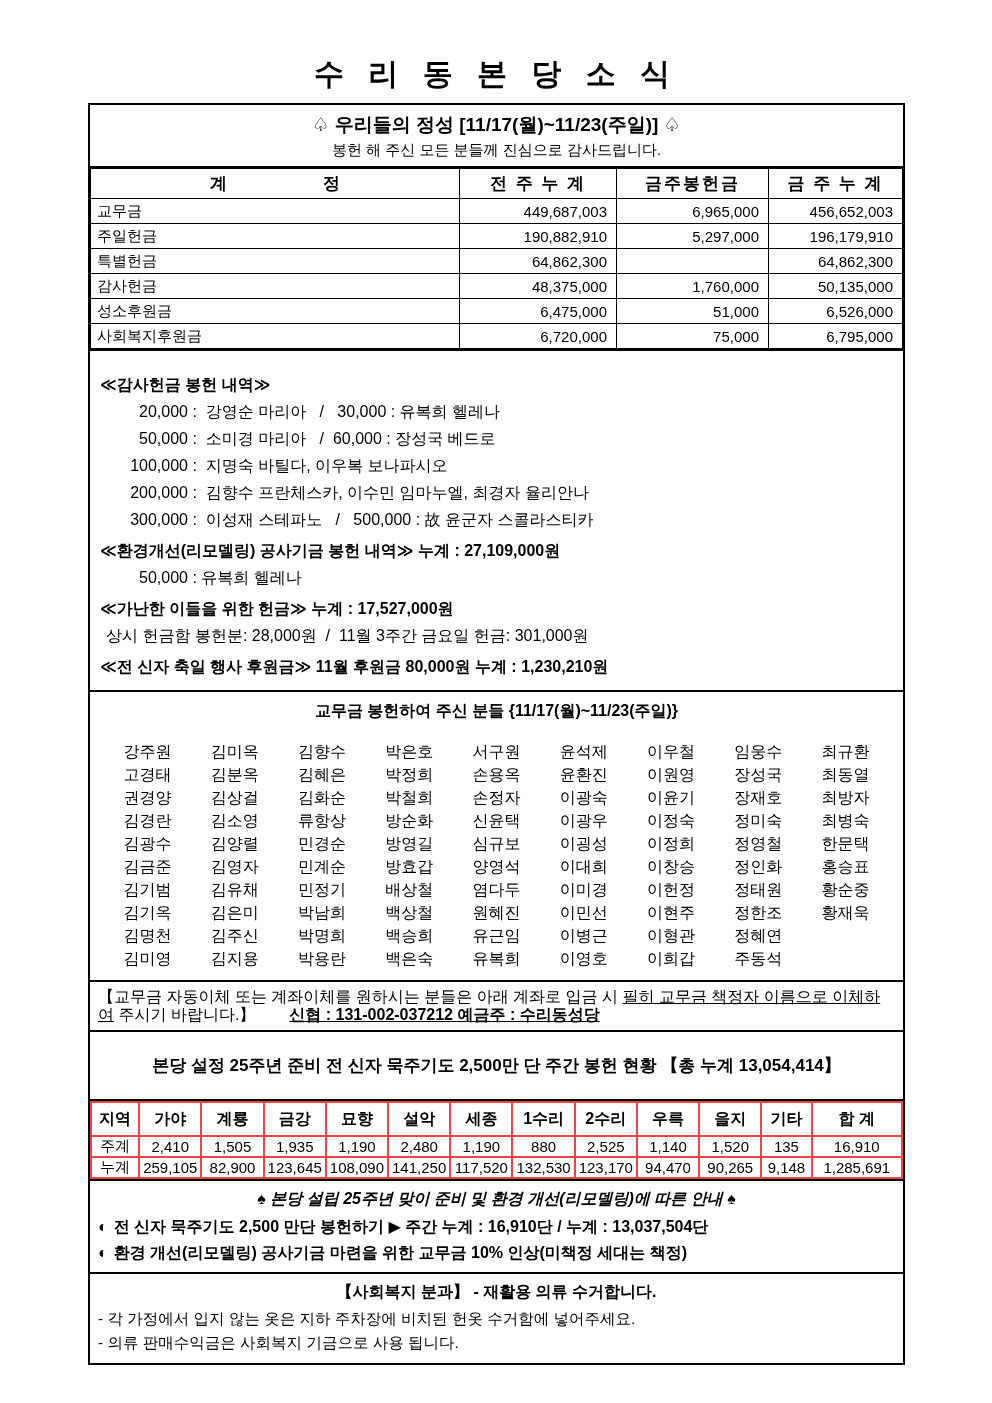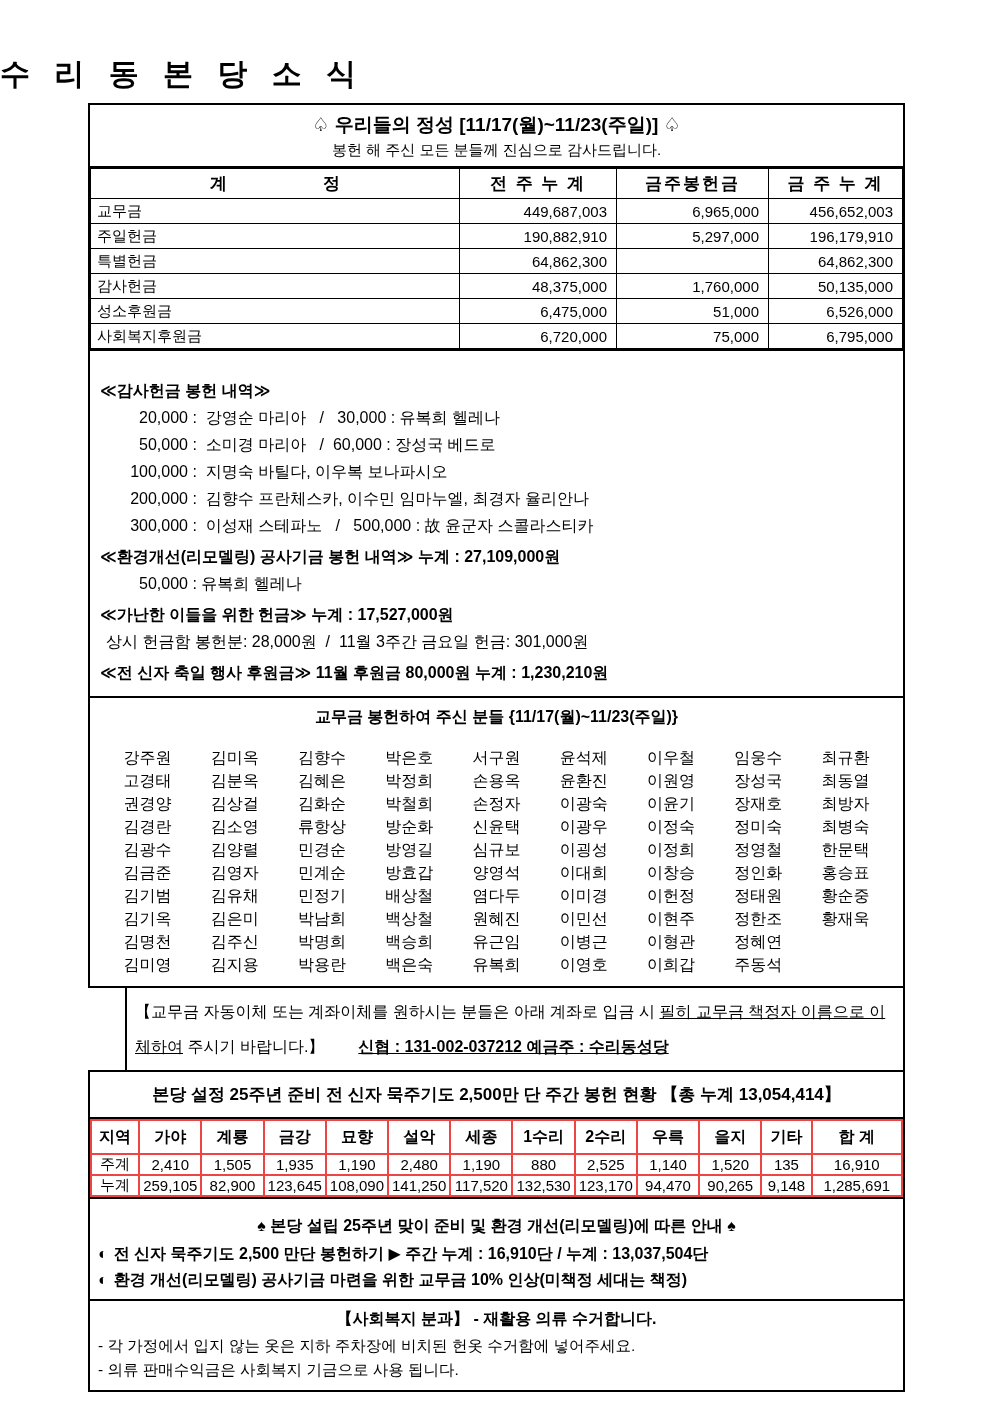--- a/index.html
+++ b/index.html
@@ -1,18 +1,18 @@
 <!DOCTYPE html>
 <html><head>
 <meta charset="utf-8">
 <style>
   html,body{margin:0;padding:0;background:#fff;}
   .page{position:relative;width:992px;height:1403px;background:#ffffff;color:#000;
         font-family:"Liberation Sans","DejaVu Sans",sans-serif;overflow:hidden;}
-  .doc-title{position:absolute;top:54px;left:0;right:0;
+  .doc-title{position:absolute;top:54px;left:0;right:0;text-align:center;
              font-size:30px;font-weight:bold;letter-spacing:8px;color:#000;}
   .content{position:absolute;top:103px;left:88px;width:817px;}
   .section{border:2px solid #000;margin-top:-2px;box-sizing:border-box;background:#fff;}
   .section:first-child{margin-top:0;}
 
   
   .offer-head{text-align:center;padding:7px 4px 6px 4px;}
   .offer-head .line1{font-size:19px;font-weight:bold;}
   .offer-head .line2{font-size:15px;margin-top:3px;}
   .spade{font-weight:bold;}
@@ -25,55 +25,55 @@
   .col-name{width:369px;}
   .col-prev{width:157px;}
   .col-week{width:152px;}
   .acct-head{display:flex;justify-content:space-around;padding:0 70px;}
   .cell-name{text-align:left;padding-left:6px;}
   .cell-num{text-align:right;padding-right:9px;}
   .sp2{letter-spacing:2px;}
 
   
   .detail{padding:8px 10px 10px 10px;font-size:16px;}
-  .det-title{font-weight:bold;font-size:16px;margin:22px 0 2px 0;}
+  .det-title{font-weight:bold;font-size:16px;margin:16px 0 2px 0;}
   .det-line{line-height:27px;white-space:pre-wrap;}
   .amt{display:inline-block;width:88px;text-align:right;}
   .boldnum{font-weight:bold;}
   .mt8{margin-top:8px;}
 
   
   .names{padding:6px 14px 10px 14px;}
   .names-title{text-align:center;font-weight:bold;font-size:16px;margin:3px 0 18px 0;}
   .names-row{display:grid;grid-template-columns:repeat(9,1fr);line-height:23px;
              font-size:16px;text-align:center;}
 
   
-  .notice{padding:6px 8px;font-size:16px;line-height:35px;margin-left:37px;}
+  .notice{padding:6px 8px;font-size:16px;line-height:18px;}
   .ul{text-decoration:underline;}
   .acct{font-weight:bold;margin-left:34px;}
 
   
-  .banner{text-align:center;font-size:17px;font-weight:bold;padding:11px 4px;}
+  .banner{text-align:center;font-size:17px;font-weight:bold;padding:22px 4px;}
 
   
   .region-table{width:100%;border-collapse:collapse;table-layout:fixed;}
   .region-table th,.region-table td{border:2px solid #ef4444;text-align:center;
       font-size:15px;box-sizing:border-box;overflow:hidden;padding:0 1px;}
   .region-table th{height:34px;font-weight:bold;font-size:16px;}
   .region-table td{height:20px;font-weight:normal;}
   .rt-corner{width:48px;}
   .rt-col{width:62px;}
   .rt-etc{width:50px;}
   .rt-sum{width:90px;}
   .rt-label{font-weight:bold;font-size:16px;}
 
   
   .anniv{padding:6px 8px;}
-  .anniv-title{text-align:center;font-weight:bold;font-size:16px;margin:11px 0 4px 0;}
+  .anniv-title{text-align:center;font-weight:bold;font-size:16px;margin:2px 0 4px 0;font-style:italic;}
   .anniv-line{font-weight:bold;font-size:16px;line-height:26px;}
   .bullet{margin-right:6px;}
 
   
   .welfare{padding:6px 8px 8px 8px;}
   .welfare-title{text-align:center;font-weight:bold;font-size:16px;margin:2px 0 4px 0;}
   .welfare-line{font-size:15.5px;line-height:24px;}
 </style>
 </head>
 <body>

